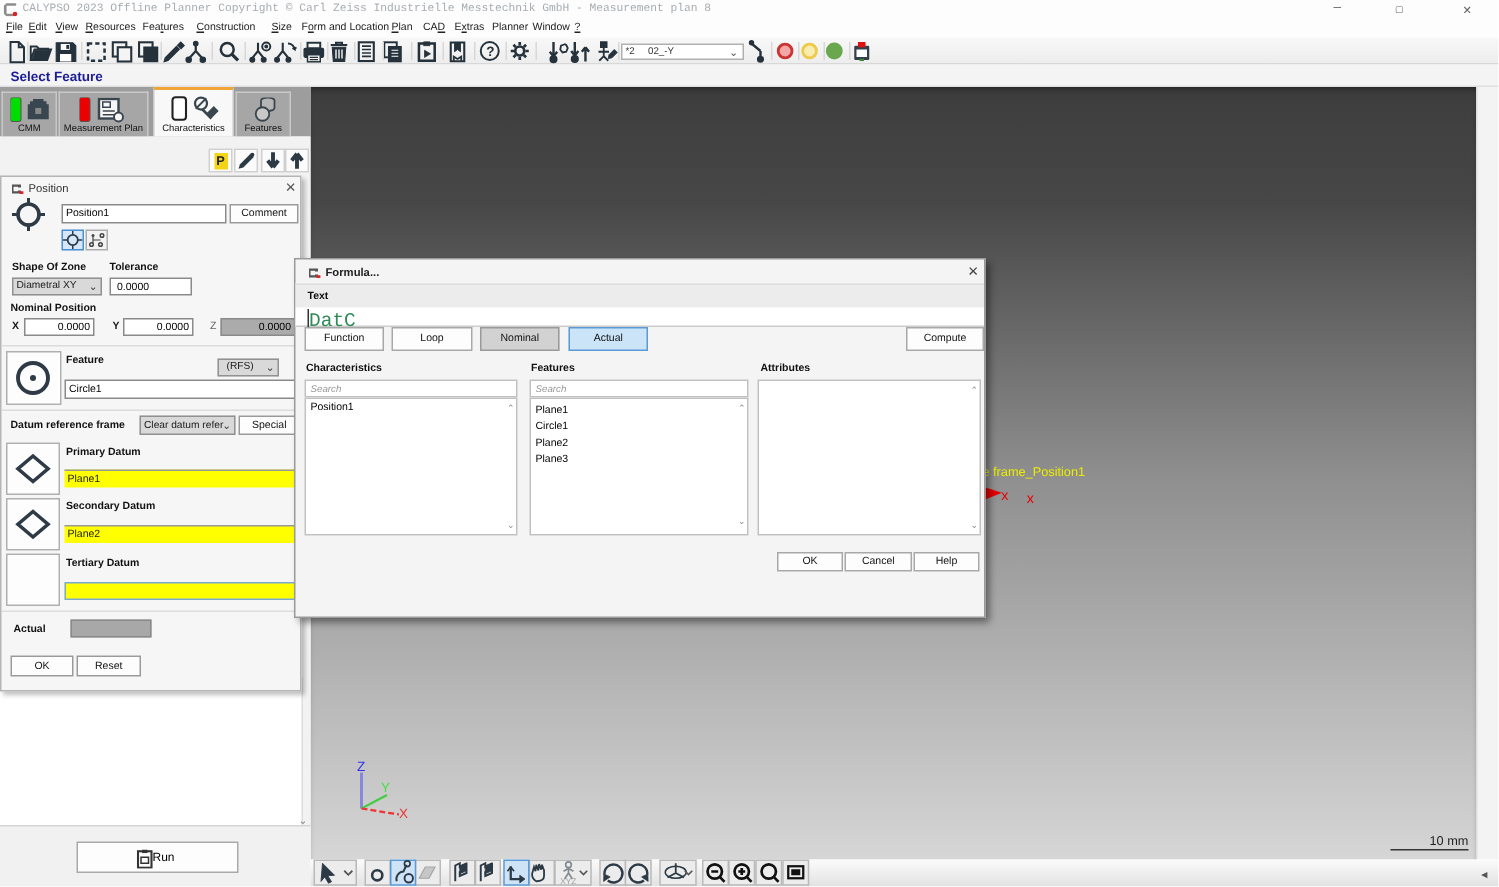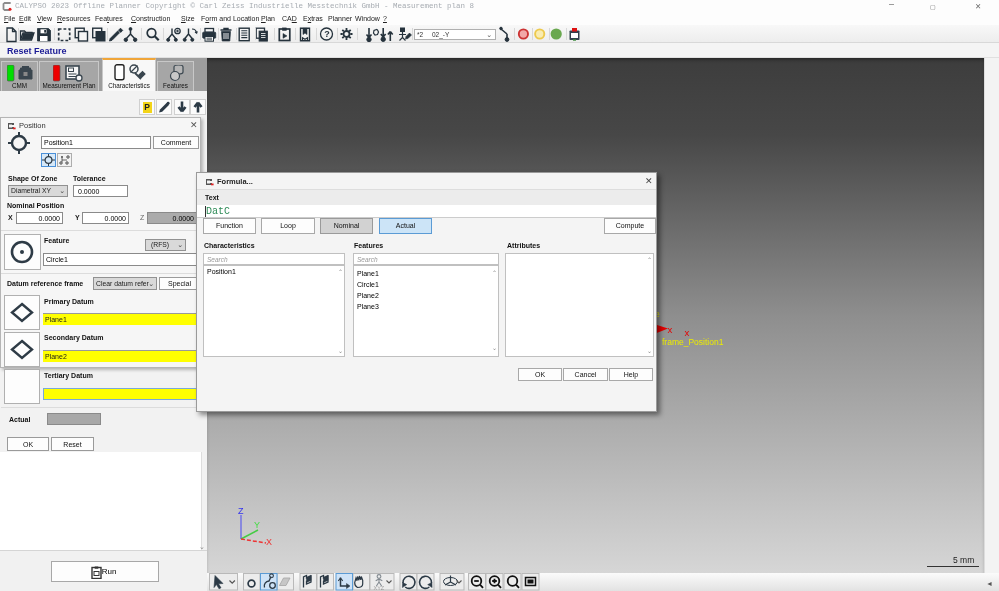--- a/index.html
+++ b/index.html
@@ -21,21 +21,21 @@
 #selfeat b { position:absolute; left:7px; top:3px; color:#1c1c96; font-size:9px; }
 
 #tabstrip { left:0; top:58px; width:207px; height:33px; background:#9d9d9d; }
 .tab { position:absolute; top:3px; height:30px; background:#a6a6a6; border:1px solid #c8c8c8; border-bottom:none; text-align:center; }
 .tab .lbl { position:absolute; bottom:2px; left:0; width:100%; font-size:6.3px; color:#111; white-space:nowrap; }
 .tab.sel { background:#f8f8f8; border-top:2px solid #f0a538; top:0; height:33px; }
 
 #leftpanel { left:0; top:91px; width:207px; height:500px; background:#f2f2f2; }
 .pbtn { position:absolute; top:0; width:16px; height:16px; background:#fbfbfb; border:1px solid #d0d0d0; }
 
-#posdlg { left:0px; top:117px; width:201px; height:251px; background:#f6f6f6; border:1px solid #b5b5b5; box-shadow:2px 2px 3px rgba(0,0,0,0.25); font-size:7px; color:#1a1a1a; }
+#posdlg { left:0px; top:117px; width:201px; height:344px; background:#f6f6f6; border:1px solid #b5b5b5; box-shadow:2px 2px 3px rgba(0,0,0,0.25); font-size:7px; color:#1a1a1a; }
 .fld { position:absolute; background:#fff; border:1px solid #8a8a8a; font-size:7px; }
 .drop { position:absolute; background:#d9d9d9; border:1px solid #919191; font-size:6.8px; }
 .drop .ch, .chev { position:absolute; right:2px; top:1px; font-size:7px; color:#444; }
 .btn { position:absolute; background:#fdfdfd; border:1px solid #9a9a9a; text-align:center; font-size:7px; color:#111; }
 .ylw { position:absolute; background:#ffff00; border-top:1px solid #999; font-size:7px; }
 .ibox { position:absolute; background:#fdfdfd; border:1px solid #b0b0b0; }
 .blab { position:absolute; font-weight:bold; font-size:7px; color:#111; white-space:nowrap; }
 
 #fdlg { left:196px; top:172px; width:461px; height:240px; background:#f4f4f4; border:1px solid #9a9a9a; box-shadow:3px 3px 5px rgba(0,0,0,0.45); }
 .fbtn { position:absolute; background:#fdfdfd; border:1px solid #a8a8a8; height:16px; text-align:center; font-size:7px; line-height:14px; color:#111; }
@@ -226,44 +226,44 @@
 <div class="abs" style="left:315.5px;top:28px;width:1px;height:12px;background:#d8d8d8;"></div>
 <div class="abs" style="left:336.5px;top:28px;width:1px;height:12px;background:#d8d8d8;"></div>
 <div class="abs" style="left:357px;top:28px;width:1px;height:12px;background:#d8d8d8;"></div>
 <div class="abs" style="left:411.5px;top:28px;width:1px;height:12px;background:#d8d8d8;"></div>
 <div class="abs" style="left:513.8px;top:28px;width:1px;height:12px;background:#d8d8d8;"></div>
 <div class="abs" style="left:531.9px;top:28px;width:1px;height:12px;background:#d8d8d8;"></div>
 <div class="abs" style="left:548.8px;top:28px;width:1px;height:12px;background:#d8d8d8;"></div>
 <div class="abs" style="left:565.5px;top:28px;width:1px;height:12px;background:#d8d8d8;"></div>
 
 <div class="abs" id="selfeat">
-    <b>Reset Feature</b>
+    <b>Select Feature</b>
   </div>
 
 <div class="abs" id="canvas"></div>
 <div class="abs" id="rstrip"></div>
 
 <div class="abs" style="left:655px;top:309px;color:#ecec00;font-size:8.5px;white-space:nowrap;">e</div>
-<div class="abs" style="left:662px;top:309px;color:#ecec00;font-size:8.5px;white-space:nowrap;margin-top:28px;">frame_Position1</div>
+<div class="abs" style="left:662px;top:309px;color:#ecec00;font-size:8.5px;white-space:nowrap;">frame_Position1</div>
 <svg class="abs" style="left:655px;top:323px" width="40" height="15" viewBox="0 0 40 15">
 <path d="M0.5 1.5 L13 5.5 L0.5 10.5 Z" fill="#e60000"></path>
 <text x="12.5" y="10" font-size="9.5" fill="#e60000" font-family="Liberation Sans">x</text>
 <text x="29.5" y="12.5" font-size="9.5" fill="#e60000" font-family="Liberation Sans">x</text>
 </svg>
 
 <svg class="abs" style="left:228px;top:505px" width="50" height="45" viewBox="0 0 50 45">
 <line x1="13" y1="34" x2="13" y2="10" stroke="#8888dd" stroke-width="2"></line>
 <line x1="13" y1="34" x2="30" y2="25" stroke="#44cc44" stroke-width="1.5"></line>
 <line x1="13" y1="34" x2="38" y2="38" stroke="#ee3333" stroke-width="1.5" stroke-dasharray="4 2"></line>
 <text x="10" y="9" font-size="9" fill="#3333ee" font-family="Liberation Sans">Z</text>
 <text x="26" y="23" font-size="9" fill="#44dd44" font-family="Liberation Sans">Y</text>
 <text x="38" y="40" font-size="9" fill="#ee3333" font-family="Liberation Sans">X</text>
 </svg>
 
-<div class="abs" style="left:953px;top:555px;color:#222;font-size:8.5px;">5 mm</div>
+<div class="abs" style="left:953px;top:555px;color:#222;font-size:8.5px;">10 mm</div>
 <div class="abs" style="left:927px;top:566px;width:52px;height:1px;background:#333;"></div>
 
 <div class="abs" id="tabstrip">
 <div class="tab" style="left:1px;width:37px;">
   <svg style="position:absolute;left:5px;top:3px" width="28" height="17" viewBox="0 0 28 17">
     <rect x="0" y="0" width="7" height="16" rx="1.5" fill="#00dd00" stroke="#555" stroke-width="0.7"></rect>
     <path d="M12 5 h13 v9 h-13 z M13.5 5 v-2 h10 v2" fill="#3a464f" stroke="#3a464f"></path>
     <rect x="15" y="1" width="7" height="4" fill="#3a464f"></rect>
         <rect x="16.5" y="7" width="4" height="4" fill="#888"></rect>
   </svg>
@@ -423,21 +423,21 @@
  <svg class="abs" style="left:8px;top:5px" width="9" height="8" viewBox="0 0 9 8">
       <path d="M1 1 h6 v2 h-2 v-0.5 h-3 v3 h3 V5 h2 v2 H1 Z" fill="#555"></path>
       <rect x="6" y="5.5" width="2.6" height="1.8" fill="#d22"></rect>
     </svg>
  <div class="abs" style="left:20px;top:4px;font-size:7.5px;color:#222;font-weight:bold;">Formula...</div>
  <div class="abs" style="left:448px;top:3px;font-size:9px;color:#444;">✕</div>
  <div class="abs" style="left:0;top:16px;width:459px;height:16px;background:#ececec;border-top:1px solid #ddd;">
       <span style="position:absolute;left:8px;top:4px;font-size:7px;font-weight:bold;color:#111;">Text</span>
     </div>
  <div class="abs" style="left:0;top:32px;width:459px;height:13px;background:#fff;border-bottom:1px solid #ccc;">
-   <span style="position:absolute;left:8px;top:1px;font-family:'Liberation Mono',monospace;font-size:10px;color:#2e8b57;border-left:1px solid #333;text-align:center;">DatC</span>
+   <span style="position:absolute;left:8px;top:1px;font-family:'Liberation Mono',monospace;font-size:13px;color:#2e8b57;border-left:1px solid #333;text-align:center;">DatC</span>
  </div>
  <div class="fbtn" style="left:6px;top:45px;width:53px;">Function</div>
  <div class="fbtn" style="left:64px;top:45px;width:54px;">Loop</div>
  <div class="fbtn" style="left:123px;top:45px;width:53px;background:#d2d2d2;border-color:#9a9a9a;">Nominal</div>
  <div class="fbtn" style="left:182px;top:45px;width:53px;background:#cce4f7;border-color:#5b9bd5;">Actual</div>
  <div class="fbtn" style="left:407px;top:45px;width:52px;">Compute</div>
  <div class="blab" style="left:7px;top:69px;">Characteristics</div>
  <div class="blab" style="left:157px;top:69px;">Features</div>
  <div class="blab" style="left:310px;top:69px;">Attributes</div>
 

